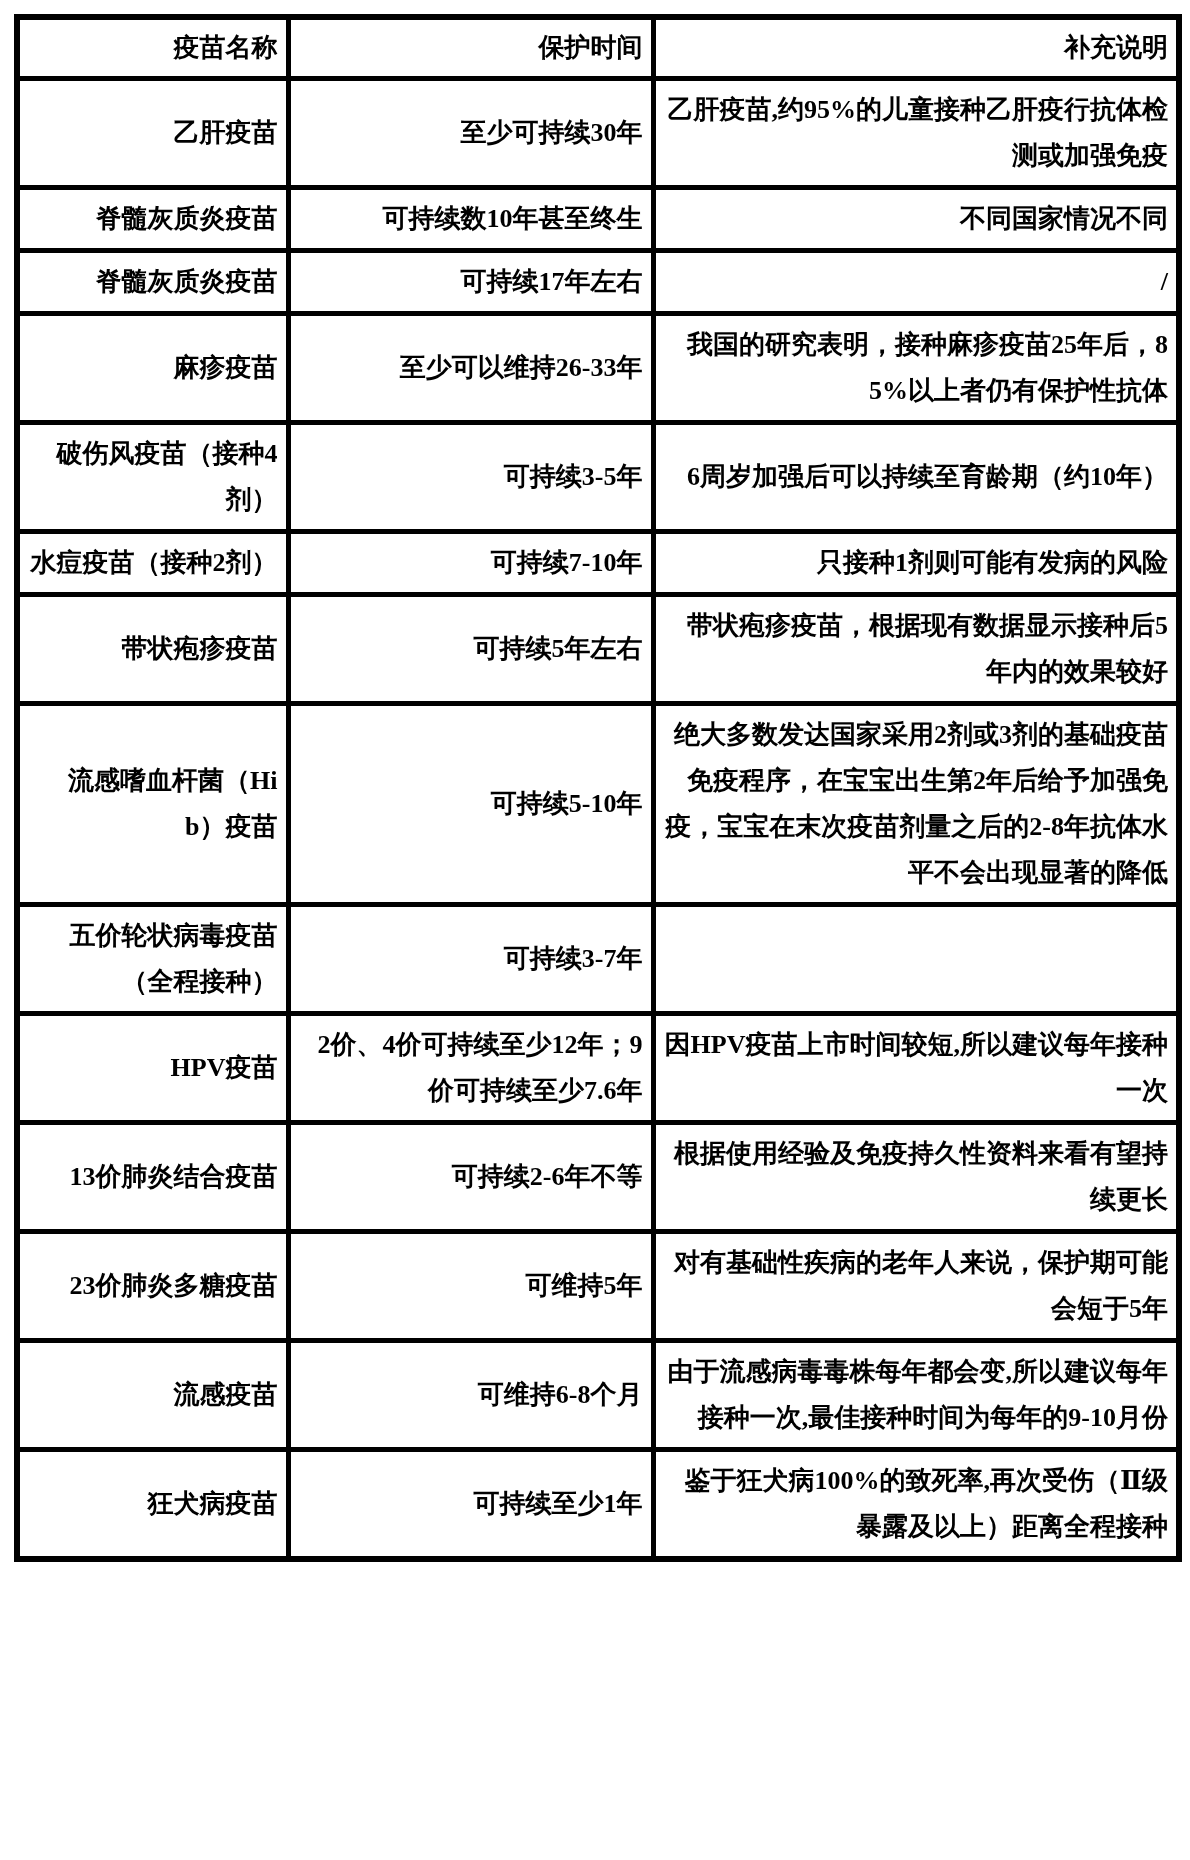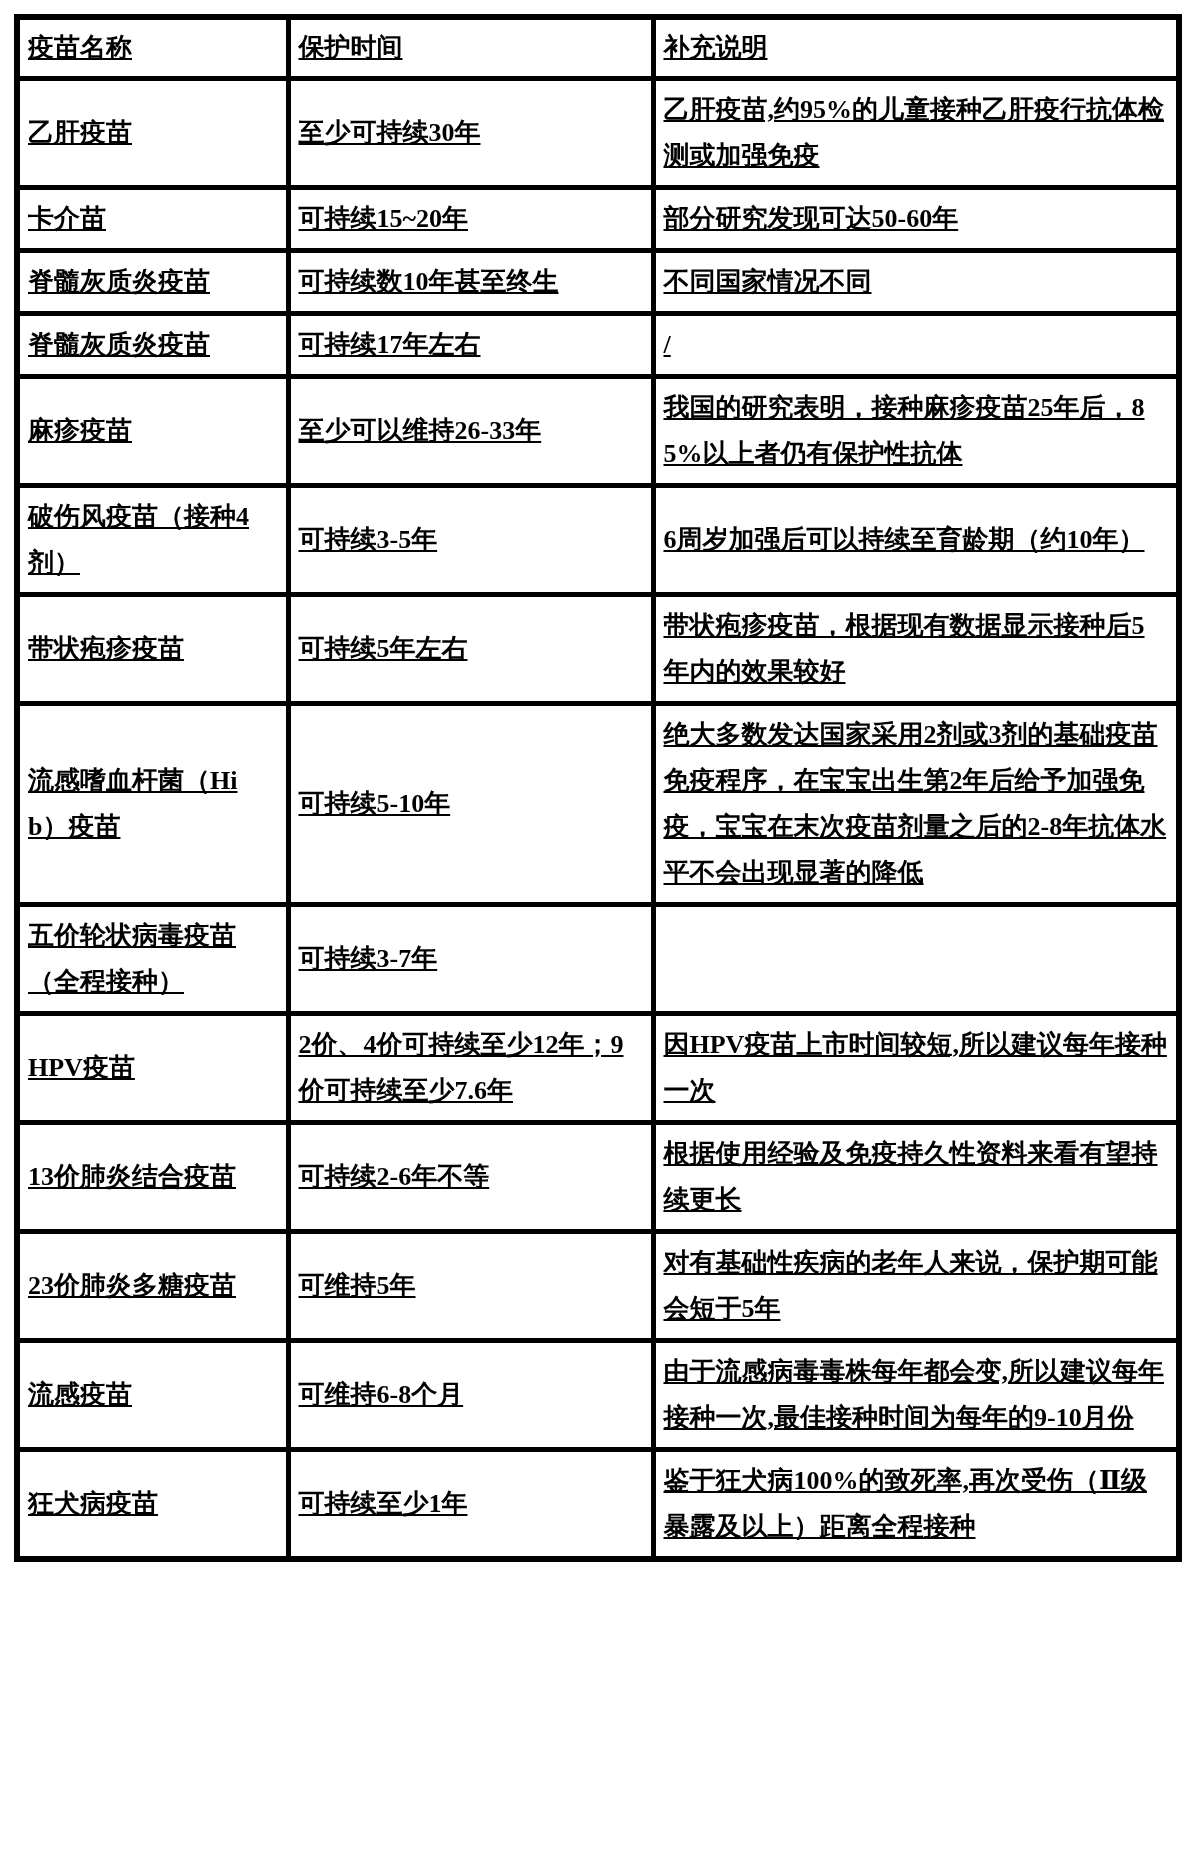--- a/index.html
+++ b/index.html
@@ -21,29 +21,28 @@
     table-layout: fixed;
     width: 1162px;
     border: 6px solid #000000;
   }
   .vaccine-table col.c1 { width: 271px; }
   .vaccine-table col.c2 { width: 365px; }
   .vaccine-table col.c3 { width: 526px; }
   .vaccine-table th,
   .vaccine-table td {
     border: 5px solid #000000;
-    text-align: left;
+    text-align: right;
     vertical-align: middle;
     font-weight: bold;
     font-size: 26px;
     line-height: 46px;
     padding: 6px 8px;
     word-break: break-all;
     overflow-wrap: anywhere;
-    text-decoration: underline;
   }
   .vaccine-table th {
     height: 52px;
     padding: 2px 8px;
   }
 </style>
 </head>
 <body>
 
 <div class="page">
@@ -61,43 +60,43 @@
       </tr>
     </thead>
     <tbody>
 
     <tr>
           <td>乙肝疫苗</td>
           <td>至少可持续30年</td>
           <td>乙肝疫苗,约95%的儿童接种乙肝疫行抗体检测或加强免疫</td>
         </tr>
         <tr>
-          <td>卡介苗</td>
-          <td>可持续15~20年</td>
-          <td>部分研究发现可达50-60年</td>
-        </tr>
-        <tr>
           <td>脊髓灰质炎疫苗</td>
           <td>可持续数10年甚至终生</td>
           <td>不同国家情况不同</td>
         </tr>
         <tr>
           <td>脊髓灰质炎疫苗</td>
           <td>可持续17年左右</td>
           <td>/</td>
         </tr>
         <tr>
           <td>麻疹疫苗</td>
           <td>至少可以维持26-33年</td>
           <td>我国的研究表明，接种麻疹疫苗25年后，85%以上者仍有保护性抗体</td>
         </tr>
         <tr>
           <td>破伤风疫苗（接种4剂）</td>
           <td>可持续3-5年</td>
           <td>6周岁加强后可以持续至育龄期（约10年）</td>
+        </tr>
+        <tr>
+          <td>水痘疫苗（接种2剂）</td>
+          <td>可持续7-10年</td>
+          <td>只接种1剂则可能有发病的风险</td>
         </tr>
         <tr>
           <td>带状疱疹疫苗</td>
           <td>可持续5年左右</td>
           <td>带状疱疹疫苗，根据现有数据显示接种后5年内的效果较好</td>
         </tr>
         <tr>
           <td>流感嗜血杆菌（Hib）疫苗</td>
           <td>可持续5-10年</td>
           <td>绝大多数发达国家采用2剂或3剂的基础疫苗免疫程序，在宝宝出生第2年后给予加强免疫，宝宝在末次疫苗剂量之后的2-8年抗体水平不会出现显著的降低</td>

